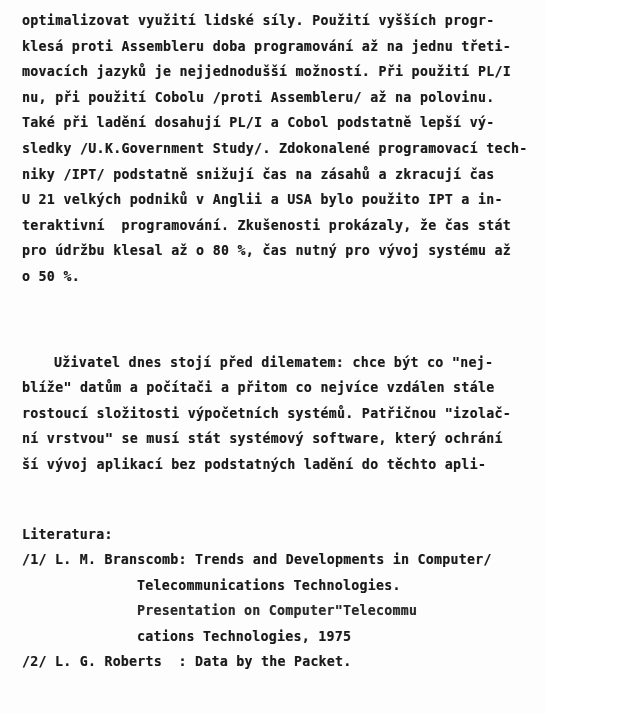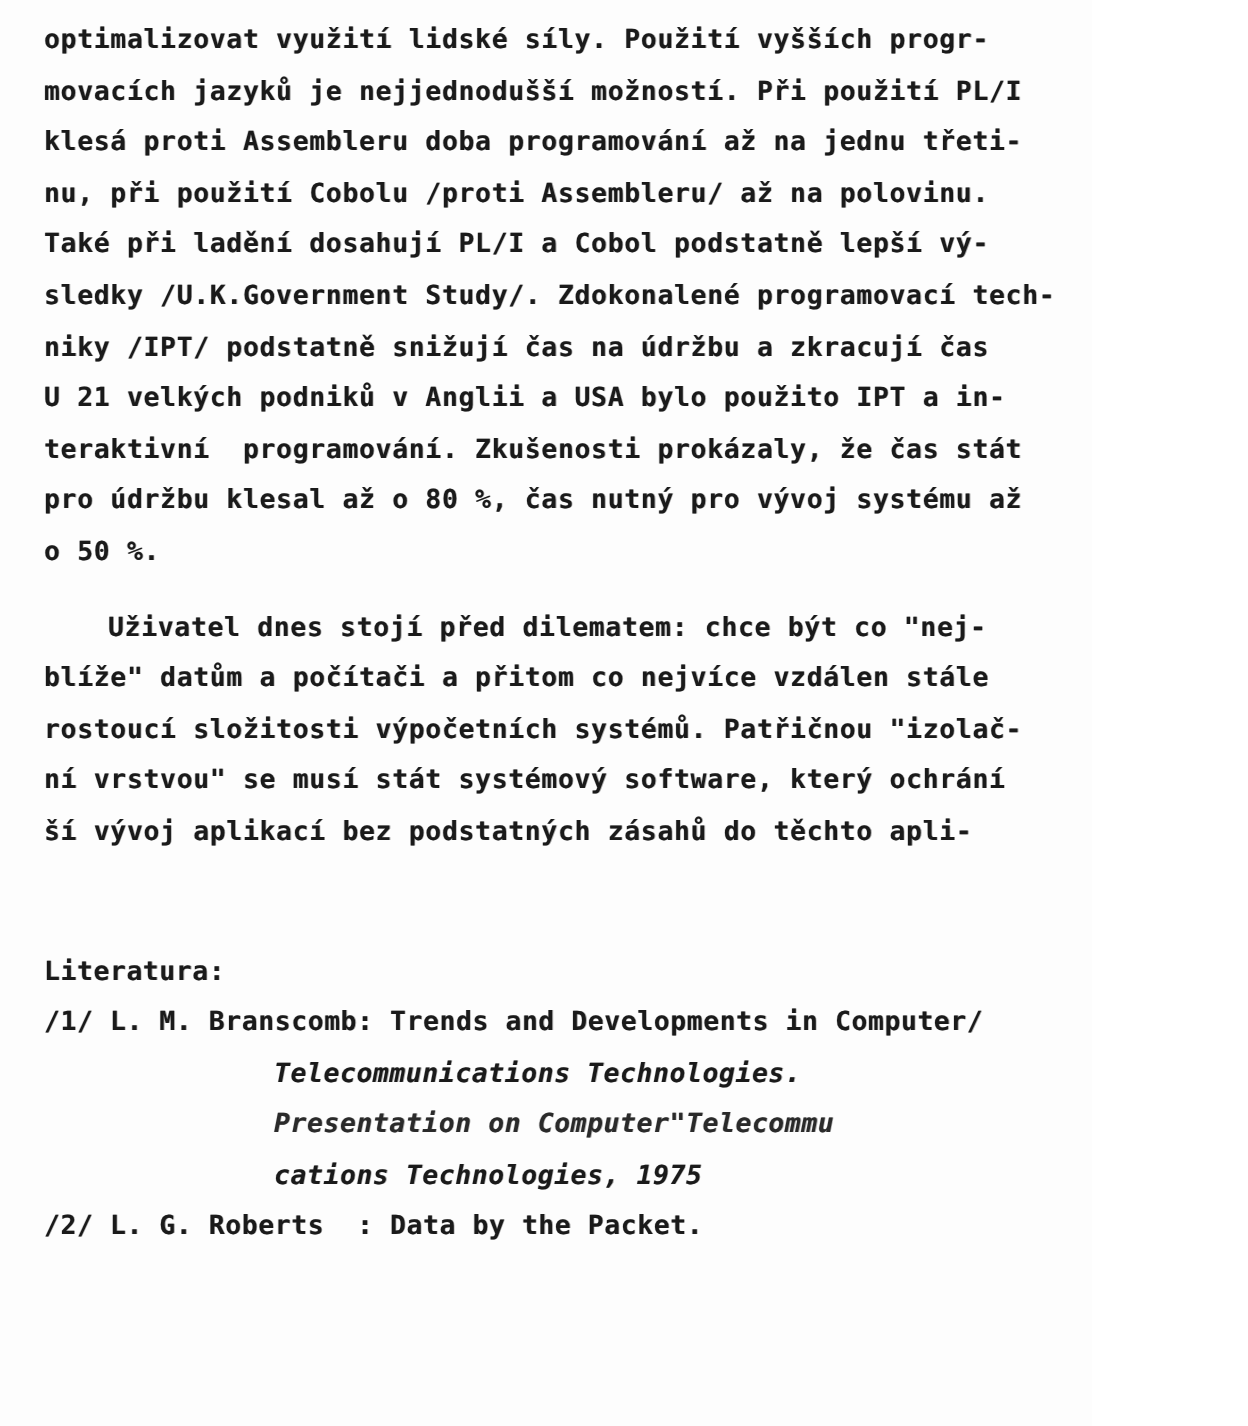--- a/index.html
+++ b/index.html
@@ -33,66 +33,66 @@
     font-size: 13.2px;
     line-height: 25.6px;
     letter-spacing: 0.35px;
     white-space: pre;
     font-weight: 700;
     color: #1a1a1a;
     text-shadow: 0.4px 0 0 rgba(20,20,20,0.35), -0.3px 0 0 rgba(20,20,20,0.2);
   }
   .line.indent {
     padding-left: 32px;
+    margin-top: 48px;
   }
   .gap-para {
     height: 12px;
   }
   .gap-big {
     height: 44px;
   }
   .refs .line {
     letter-spacing: 0.3px;
   }
   .ref-cont {
     padding-left: 115px;
-    font-style: italic;
   }
   .fade {
     color: #2a2a2a;
   }
 </style>
 </head>
 <body>
 
 <div id="page">
   <div class="doc-body">
 
     <div class="para">
       <div class="line">optimalizovat využití lidské síly. Použití vyšších progr-</div>
+      <div class="line">klesá proti Assembleru doba programování až na jednu třeti-</div>
       <div class="line">movacích jazyků je nejjednodušší možností. Při použití PL/I</div>
-      <div class="line">klesá proti Assembleru doba programování až na jednu třeti-</div>
       <div class="line">nu, při použití Cobolu /proti Assembleru/ až na polovinu.</div>
       <div class="line">Také při ladění dosahují PL/I a Cobol podstatně lepší vý-</div>
       <div class="line">sledky /U.K.Government Study/. Zdokonalené programovací tech-</div>
-      <div class="line">niky /IPT/ podstatně snižují čas na údržbu a zkracují čas</div>
+      <div class="line">niky /IPT/ podstatně snižují čas na zásahů a zkracují čas</div>
       <div class="line">U 21 velkých podniků v Anglii a USA bylo použito IPT a in-</div>
       <div class="line">teraktivní  programování. Zkušenosti prokázaly, že čas stát</div>
       <div class="line">pro údržbu klesal až o 80 %, čas nutný pro vývoj systému až</div>
       <div class="line">o 50 %.</div>
     </div>
 
     <div class="gap-para"></div>
 
     <div class="para">
       <div class="line indent">Uživatel dnes stojí před dilematem: chce být co "nej-</div>
       <div class="line">blíže" datům a počítači a přitom co nejvíce vzdálen stále</div>
       <div class="line">rostoucí složitosti výpočetních systémů. Patřičnou "izolač-</div>
       <div class="line">ní vrstvou" se musí stát systémový software, který ochrání</div>
-      <div class="line">ší vývoj aplikací bez podstatných zásahů do těchto apli-</div>
+      <div class="line">ší vývoj aplikací bez podstatných ladění do těchto apli-</div>
     </div>
 
     <div class="gap-big"></div>
 
     <div class="refs">
       <div class="line">Literatura:</div>
 
       <div>
         <div class="line">/1/ L. M. Branscomb: Trends and Developments in Computer/</div>
         <div class="line ref-cont">Telecommunications Technologies.</div>

